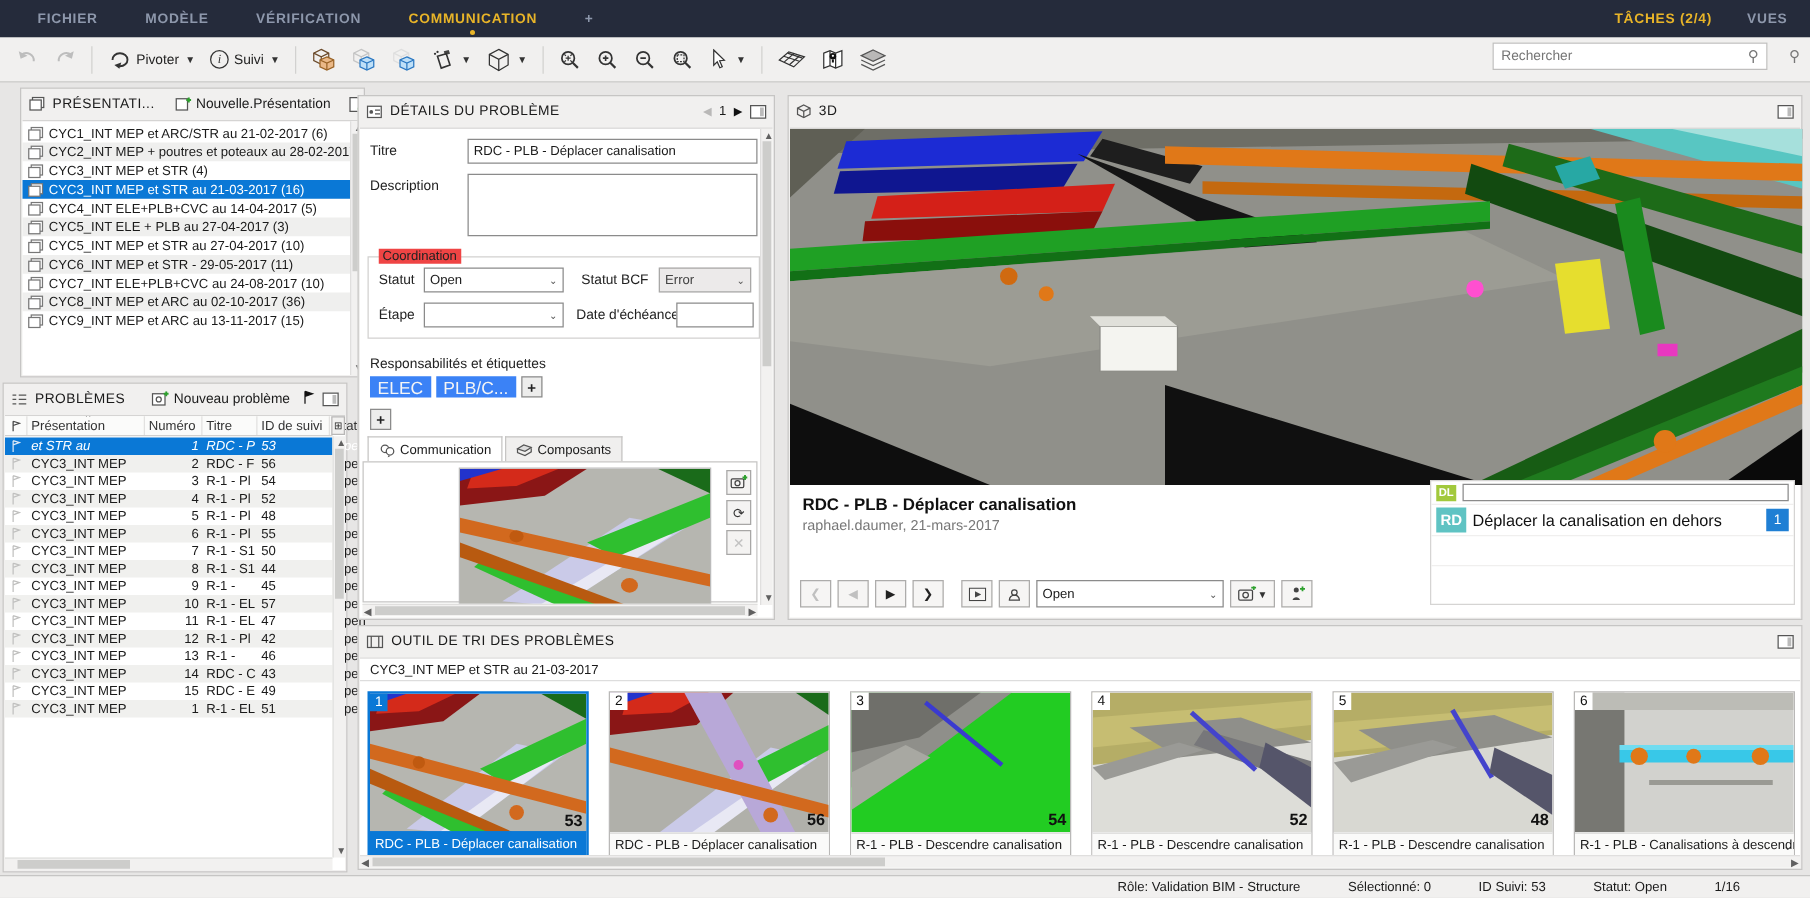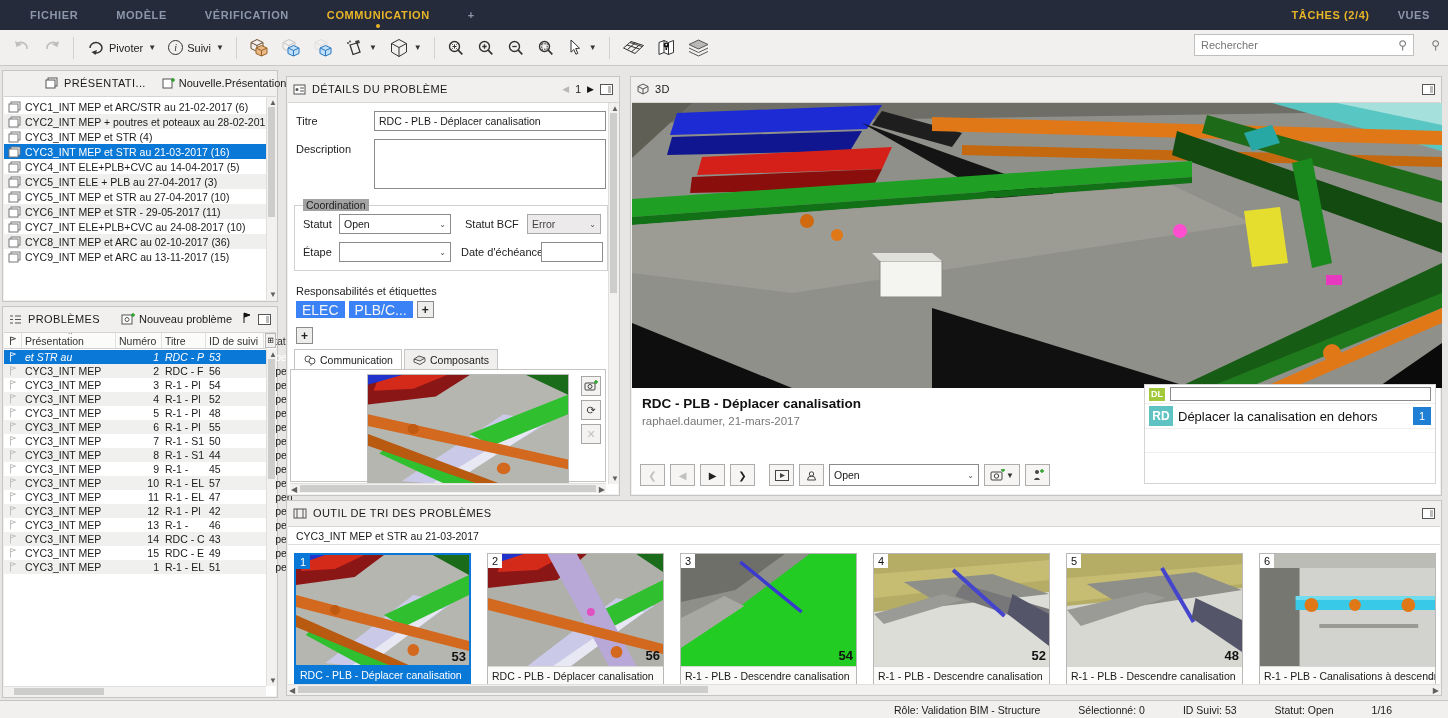--- a/index.html
+++ b/index.html
@@ -56,21 +56,21 @@
   .c0{width:18px;flex:none;justify-content:center;} .c1{width:94px;flex:none;} .c2{width:46px;flex:none;} .c3{width:44px;flex:none;} .c4{width:58px;flex:none;} .c5{width:46px;flex:none;}
   
   .fld-label { position:absolute; font-size:11px; color:#222; }
   .tinput { position:absolute; background:#fff; border:1px solid #8b8b8b; font-size:10.5px; display:flex; align-items:center; padding:0 4px; white-space:nowrap; overflow:hidden; }
   .tarea { position:absolute; background:#fff; border:1px solid #8b8b8b; }
   .dselect { position:absolute; background:#fff; border:1px solid #8b8b8b; font-size:10.5px; display:flex; align-items:center; padding:0 4px; }
   .dselect .sv { flex:1; overflow:hidden; white-space:nowrap; }
   .dselect .sc { font-size:8px; color:#555; }
   .dselect.disabled { background:#eceaea; color:#444; border-color:#a9a8a7; }
   .fieldset { position:absolute; border:1px solid #d2d1d0; }
-  .legend { position:absolute; top:-7px; left:8px; background:#a3a3a3; padding:0 3px; font-size:10.5px; color:#222; }
+  .legend { position:absolute; top:-7px; left:8px; background:#ef4444; padding:0 3px; font-size:10.5px; color:#222; }
   .tag { display:inline-flex; align-items:center; justify-content:center; height:17px; padding:0 6px; background:#3b82f6; color:#f5f5f5; font-size:14px; margin-right:4px; }
   .plusbtn { display:inline-flex; width:17px; height:17px; border:1px solid #8b8b8b; background:#ededec; align-items:center; justify-content:center; font-size:12px; font-weight:700; color:#222; }
   .tabs { position:absolute; display:flex; gap:2px; }
   .tab { height:21px; display:flex; align-items:center; gap:4px; padding:0 8px; border:1px solid #c6c5c4; border-bottom:none; background:#f0efee; font-size:10.5px; }
   .tab.active { background:#fff; position:relative; }
   .tab.active::after { content:''; position:absolute; left:0; right:0; bottom:-1px; height:1px; background:#fff; }
   .tabpane { position:absolute; border:1px solid #c6c5c4; background:#fff; }
   .sidebtn { width:20px; height:20px; border:1px solid #a8a7a6; background:#f4f3f2; display:flex; align-items:center; justify-content:center; margin-bottom:4px; font-size:11px; color:#333; }
   .sidebtn.dim { color:#c2c2c2; }
   
@@ -293,21 +293,21 @@
         </span>
       </span>
     </div>
   <div class="searchbox">
     <input placeholder="Rechercher" style="">
     <span class="mag">⚲</span>
   </div>
   <span class="tb-search-side">⚲</span>
 </div>
 
-<div class="panel" style="left:2px; top:70px; width:276px; height:232px;padding-left:36px;">
+<div class="panel" style="left:16px; top:70px; width:276px; height:232px;">
   <div class="phead">
     <span class="micon">
       <svg width="13" height="12">
           <rect x="3" y="1" width="9" height="8" fill="#fff" stroke="#555"></rect>
           <rect x="1" y="3" width="9" height="8" fill="#fff" stroke="#555"></rect>
         </svg>
     </span>
     <span class="ptitle">PRÉSENTATI...</span>
     <span class="hspace"></span>
     <span class="hbtn">

